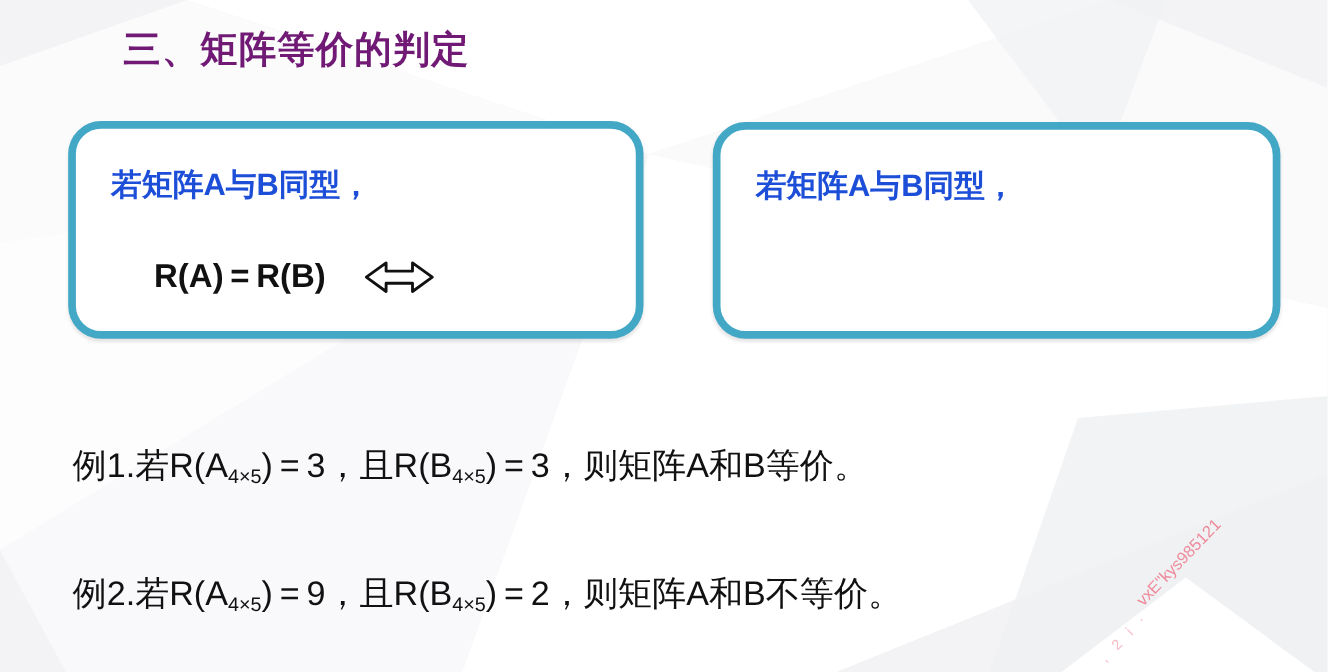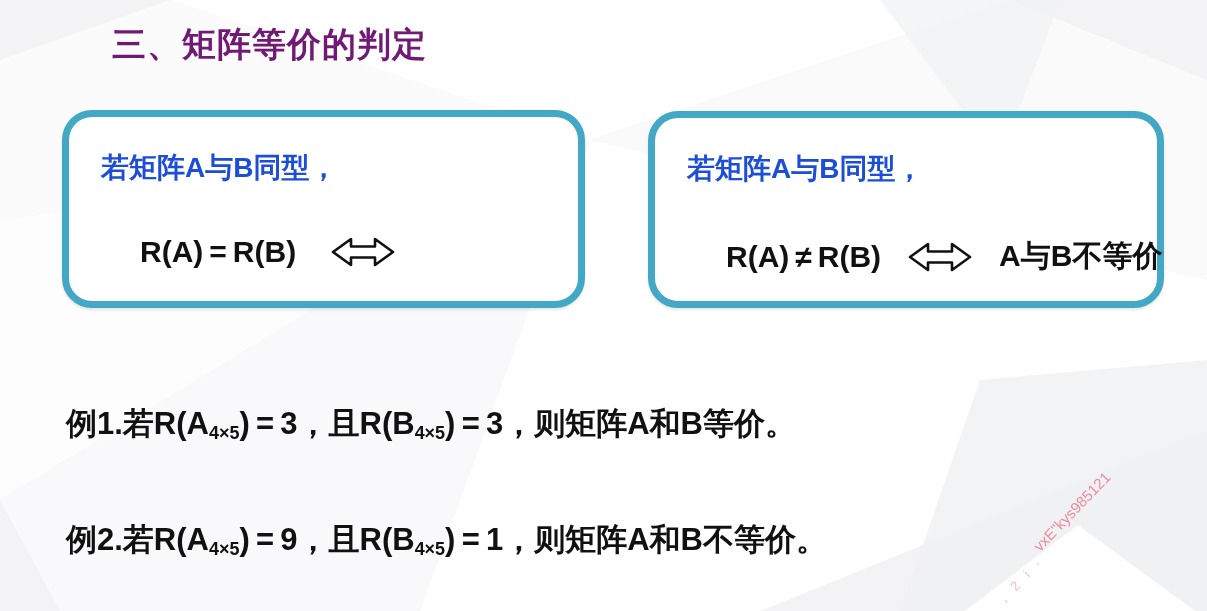--- a/index.html
+++ b/index.html
@@ -57,21 +57,21 @@
     white-space: nowrap;
     margin-left: 35px;
   }
   .box-left  .formula-row { gap: 34px; }
   .box-right .formula-row { gap: 26px; }
   .arrow-icon { flex: 0 0 auto; display: block; }
   .example {
     position: absolute;
     left: 66px;
     font-size: 31px;
-    font-weight: 700;
+    font-weight: 400;
     color: #111;
     white-space: nowrap;
   }
   .example-1 { top: 403px; }
   .example-2 { top: 519px; }
   .example sub {
     font-size: 0.58em;
     vertical-align: -0.30em;
     line-height: 0;
   }
@@ -123,33 +123,26 @@
     <div class="formula-row">
       <span>R(A) = R(B)</span>
       <svg class="arrow-icon" width="66" height="34" viewBox="0 0 66 34" xmlns="http://www.w3.org/2000/svg" aria-hidden="true">
         <path d="M3 17 L21 4 L21 11.5 L45 11.5 L45 4 L63 17 L45 30 L45 22.5 L21 22.5 L21 30 Z" fill="none" stroke="#111" stroke-width="2.6" stroke-linejoin="round"></path>
       </svg>
     </div>
   </div>
 
   <div class="rule-box box-right">
     <div class="condition">若矩阵A与B同型，</div>
-    <div class="formula-row">
-      <span>R(A) ≠ R(B)</span>
-      <svg class="arrow-icon" width="66" height="34" viewBox="0 0 66 34" xmlns="http://www.w3.org/2000/svg" aria-hidden="true">
-        <path d="M3 17 L21 4 L21 11.5 L45 11.5 L45 4 L63 17 L45 30 L45 22.5 L21 22.5 L21 30 Z" fill="none" stroke="#111" stroke-width="2.6" stroke-linejoin="round"></path>
-      </svg>
-      <span>A与B不等价</span>
-    </div>
   </div>
 
   <div class="example example-1">
     <span>例1.若R(A</span><sub>4×5</sub><span>) = 3，且R(B</span><sub>4×5</sub><span>) = 3，则矩阵A和B等价。</span>
   </div>
 
   <div class="example example-2">
-    <span>例2.若R(A</span><sub>4×5</sub><span>) = 9，且R(B</span><sub>4×5</sub><span>) = 1，则矩阵A和B不等价。</span>
+    <span>例2.若R(A</span><sub>4×5</sub><span>) = 9，且R(B</span><sub>4×5</sub><span>) = 2，则矩阵A和B不等价。</span>
   </div>
 
   <div class="watermark">vxE"kys985121</div>
   <div class="watermark-fragment">, 2 i ·</div>
 
 </div>
 
 </body></html>

